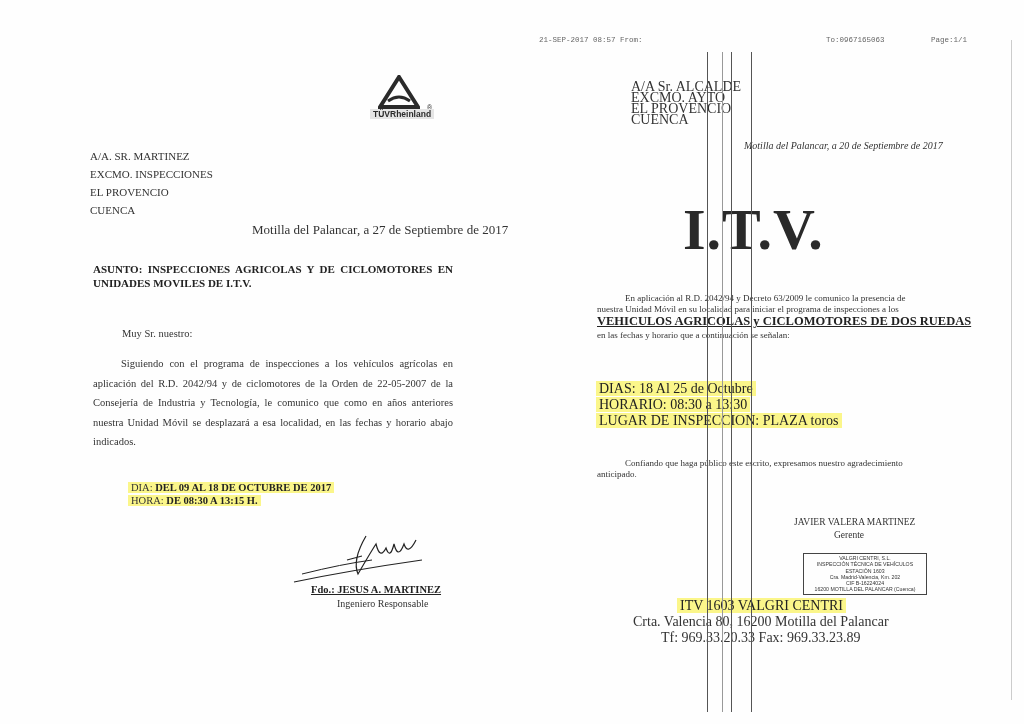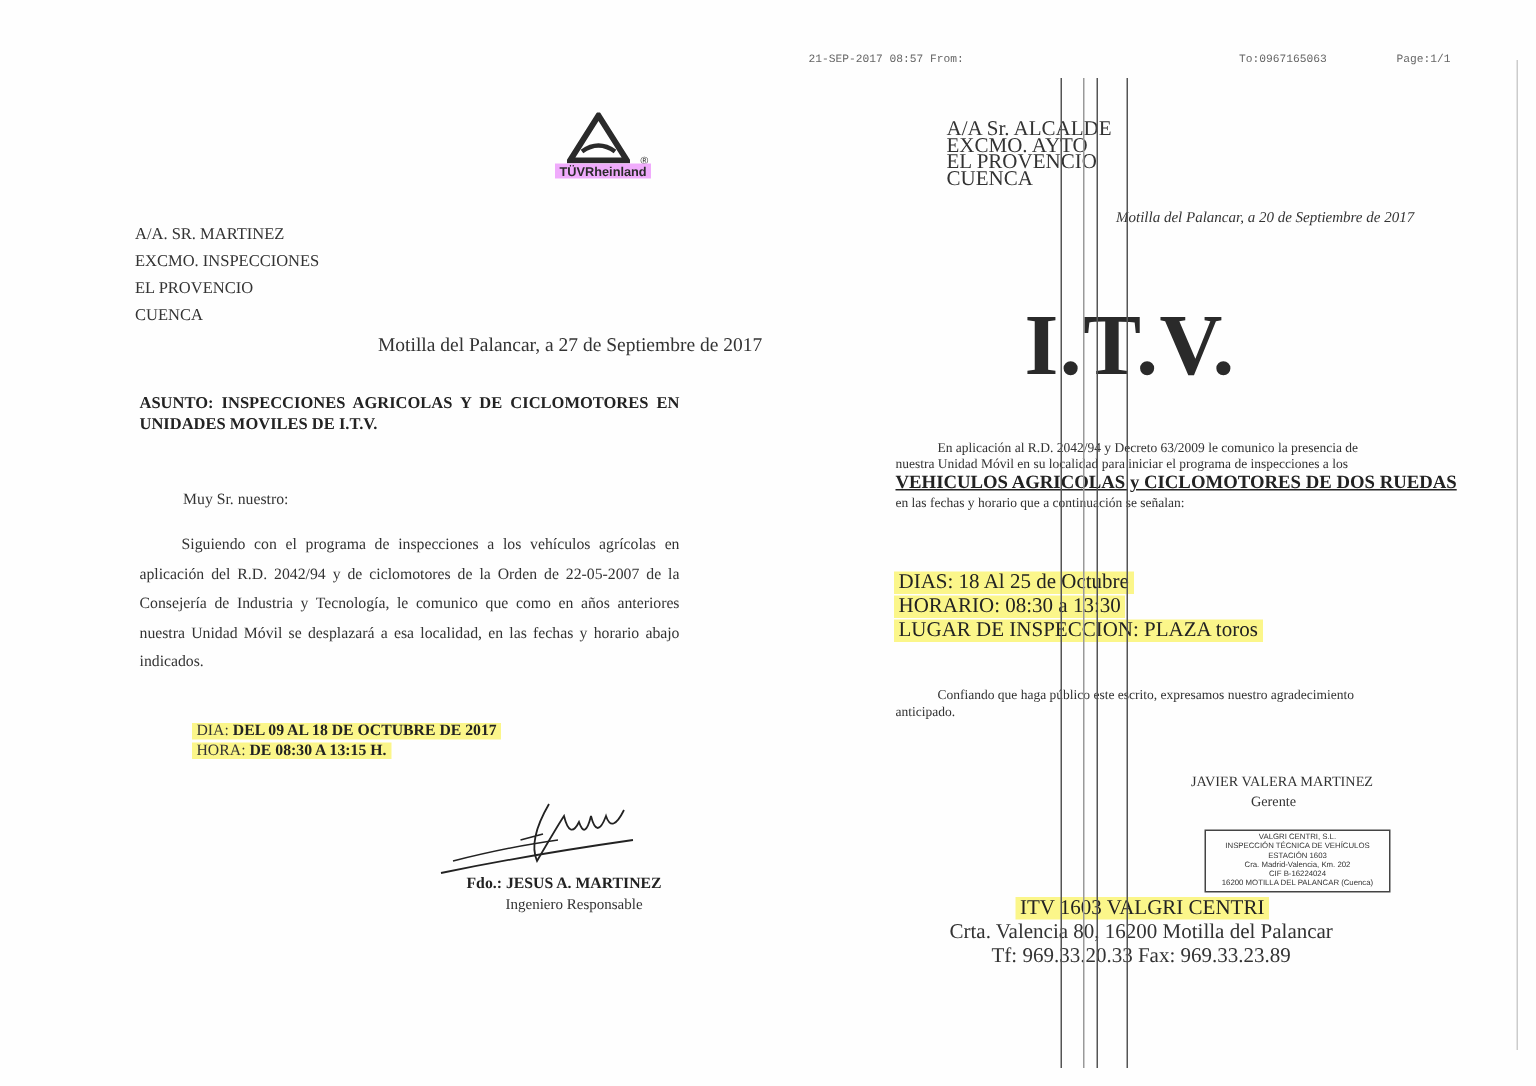--- a/index.html
+++ b/index.html
@@ -7,32 +7,32 @@
          font-family:"Liberation Serif", serif; color:#1e1e1e; }
   .page { position:absolute; top:0; height:724px; background:#fefefe; }
   .left-page { left:0; width:512px; }
   .right-page { left:512px; width:512px; }
   .divider { position:absolute; left:512px; top:8px; width:1px; height:712px; background:#c8c8c8; }
   .abs { position:absolute; white-space:nowrap; }
   .hl { background:#fbf68a; padding:0 3px; }
   
   .logo { left:370px; top:75px; width:60px; height:50px; }
   .logo-tri { position:absolute; left:8px; top:0; }
-  .logo-label { position:absolute; left:0; top:34px; font-family:"Liberation Sans", sans-serif; font-size:8.5px; font-weight:bold; color:#2b2b2b; background:#f0abfc; padding:0 3px; }
+  .logo-label { position:absolute; left:0; top:34px; font-family:"Liberation Sans", sans-serif; font-size:8.5px; font-weight:bold; color:#2b2b2b; background:#e5e5e5; padding:0 3px; }
   .reg { position:absolute; left:57px; top:29px; font-size:7px; font-family:"Liberation Sans", sans-serif; }
   .addr { left:90px; font-size:11px; color:#333; }
   .date-l { left:252px; top:222px; font-size:13px; color:#333; }
   .subject { left:93px; top:262px; width:360px; font-size:11px; font-weight:bold; white-space:normal; text-align:justify; line-height:14px; color:#222; }
   .salut { left:122px; top:328px; font-size:10.5px; color:#333; }
   .body-l { left:93px; top:354px; width:360px; white-space:normal; font-size:10.5px; line-height:19.5px; text-align:justify; color:#333; text-indent:28px; }
   .body-l2 { left:93px; top:431px; width:360px; white-space:normal; font-size:10.5px; line-height:19.5px; text-align:justify; color:#333; text-indent:28px; }
   .dia { left:128px; top:482px; font-size:10.5px; color:#333; }
   .dia b { color:#222;text-align:right; }
   .sig { left:292px; top:530px; }
-  .fdo { left:311px; top:584px; font-size:10.5px; font-weight:bold; color:#222; }
+  .fdo { left:311px; top:584px; font-size:10.5px; font-weight:bold; color:#222;text-decoration:underline; }
   .ing { left:337px; top:598px; font-size:10px; color:#333; }
   
   .fax { font-family:"Liberation Mono", monospace; font-size:7.5px; color:#666; top:36px; }
   .addr-r { left:631px; font-size:14px; color:#333; line-height:11.5px; }
   .date-r { left:744px; top:140px; font-size:10px; color:#333;font-style:italic; }
   .itv { left:683px; top:196px; font-size:58px; font-weight:bold; color:#2a2a2a; letter-spacing:1px; }
   .intro { left:597px; top:293px; width:340px; font-size:9px; line-height:11px; white-space:normal; color:#333; }
   .intro .ind { padding-left:28px; }
   .veh { left:597px; top:314px; font-size:12.5px; font-weight:bold; text-decoration:underline; color:#222; }
   .fechas { left:597px; top:330px; font-size:9px; color:#333; }

